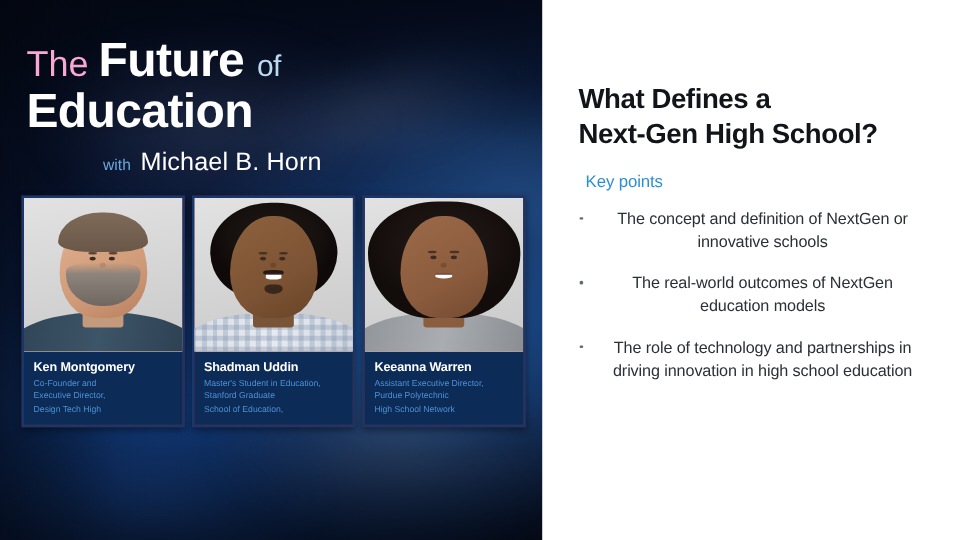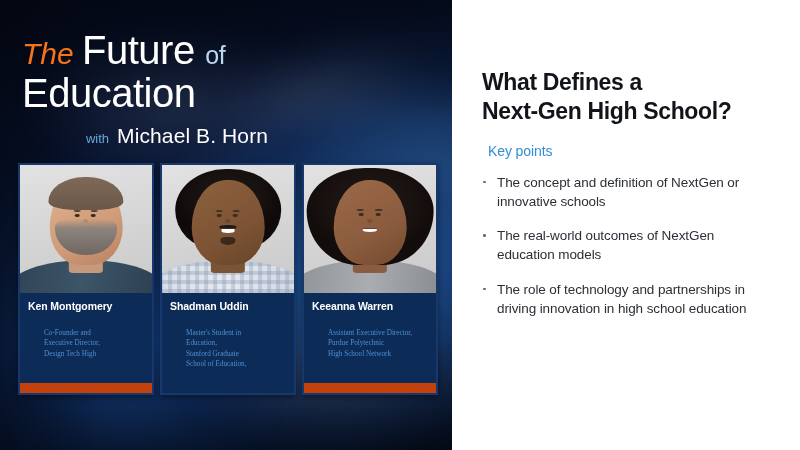--- a/index.html
+++ b/index.html
@@ -95,29 +95,28 @@
   .title-line1,
   .title-line2 {
     margin: 0;
     line-height: 1.0;
     letter-spacing: -0.5px;
     white-space: nowrap;
   }
   .title-line1 { font-size: 40px; }
   .title-line2 { font-size: 40px; margin-top: 3px; }
   .t-accent {
-    color: #f97316;
+    color: #f9a8d4;
     font-weight: 400;
     font-size: 30px;
     letter-spacing: 0px;
-    font-style: italic;
   }
   .t-main {
     color: #ffffff;
-    font-weight: 400;
+    font-weight: 700;
   }
   .t-of {
     color: #bcd9f2;
     font-weight: 400;
     font-size: 25px;
   }
   .byline {
     margin: 11px 0 0 0;
     text-align: right;
     width: 246px;
@@ -139,21 +138,21 @@
   
   .cards {
     position: absolute;
     left: 18px;
     top: 163px;
     display: flex;
     gap: 6px;
   }
   .card {
     width: 132px;
-    background: #c2410c;
+    background: #7f1d1d;
     border: 2px solid #16386c;
     box-shadow: 0 2px 6px rgba(0,0,0,0.45);
     overflow: hidden;
   }
   .card-photo {
     position: relative;
     width: 100%;
     height: 128px;
     background: #d8d8d8;
     overflow: hidden;
@@ -331,22 +330,21 @@
     font-weight: 700;
     line-height: 1.15;
     margin: 0 0 3px 0;
     letter-spacing: -0.1px;
   }
   .sp-role {
     color: #4d90d4;
     font-size: 7.2px;
     font-weight: 400;
     line-height: 1.42;
-    margin: 16px;
-    font-family: Liberation Serif, serif;
+    margin: 0;
   }
   .sp-role span { display: block; }
 
   
   .right-panel {
     position: relative;
     flex: 1 1 auto;
     height: 450px;
     background: #ffffff;
     padding: 68px 26px 0 30px;
@@ -374,20 +372,21 @@
     padding: 0;
   }
   .rp-item {
     position: relative;
     padding-left: 15px;
     margin-bottom: 15px;
     color: #2b3036;
     font-size: 13.5px;
     line-height: 1.42;
     letter-spacing: -0.1px;
+    text-align: center;
   }
   .rp-item:last-child { margin-bottom: 0; }
   .rp-bullet {
     position: absolute;
     left: 1px;
     top: 8px;
     width: 2.5px;
     height: 2.5px;
     border-radius: 50%;
     background: #5f6b77;

